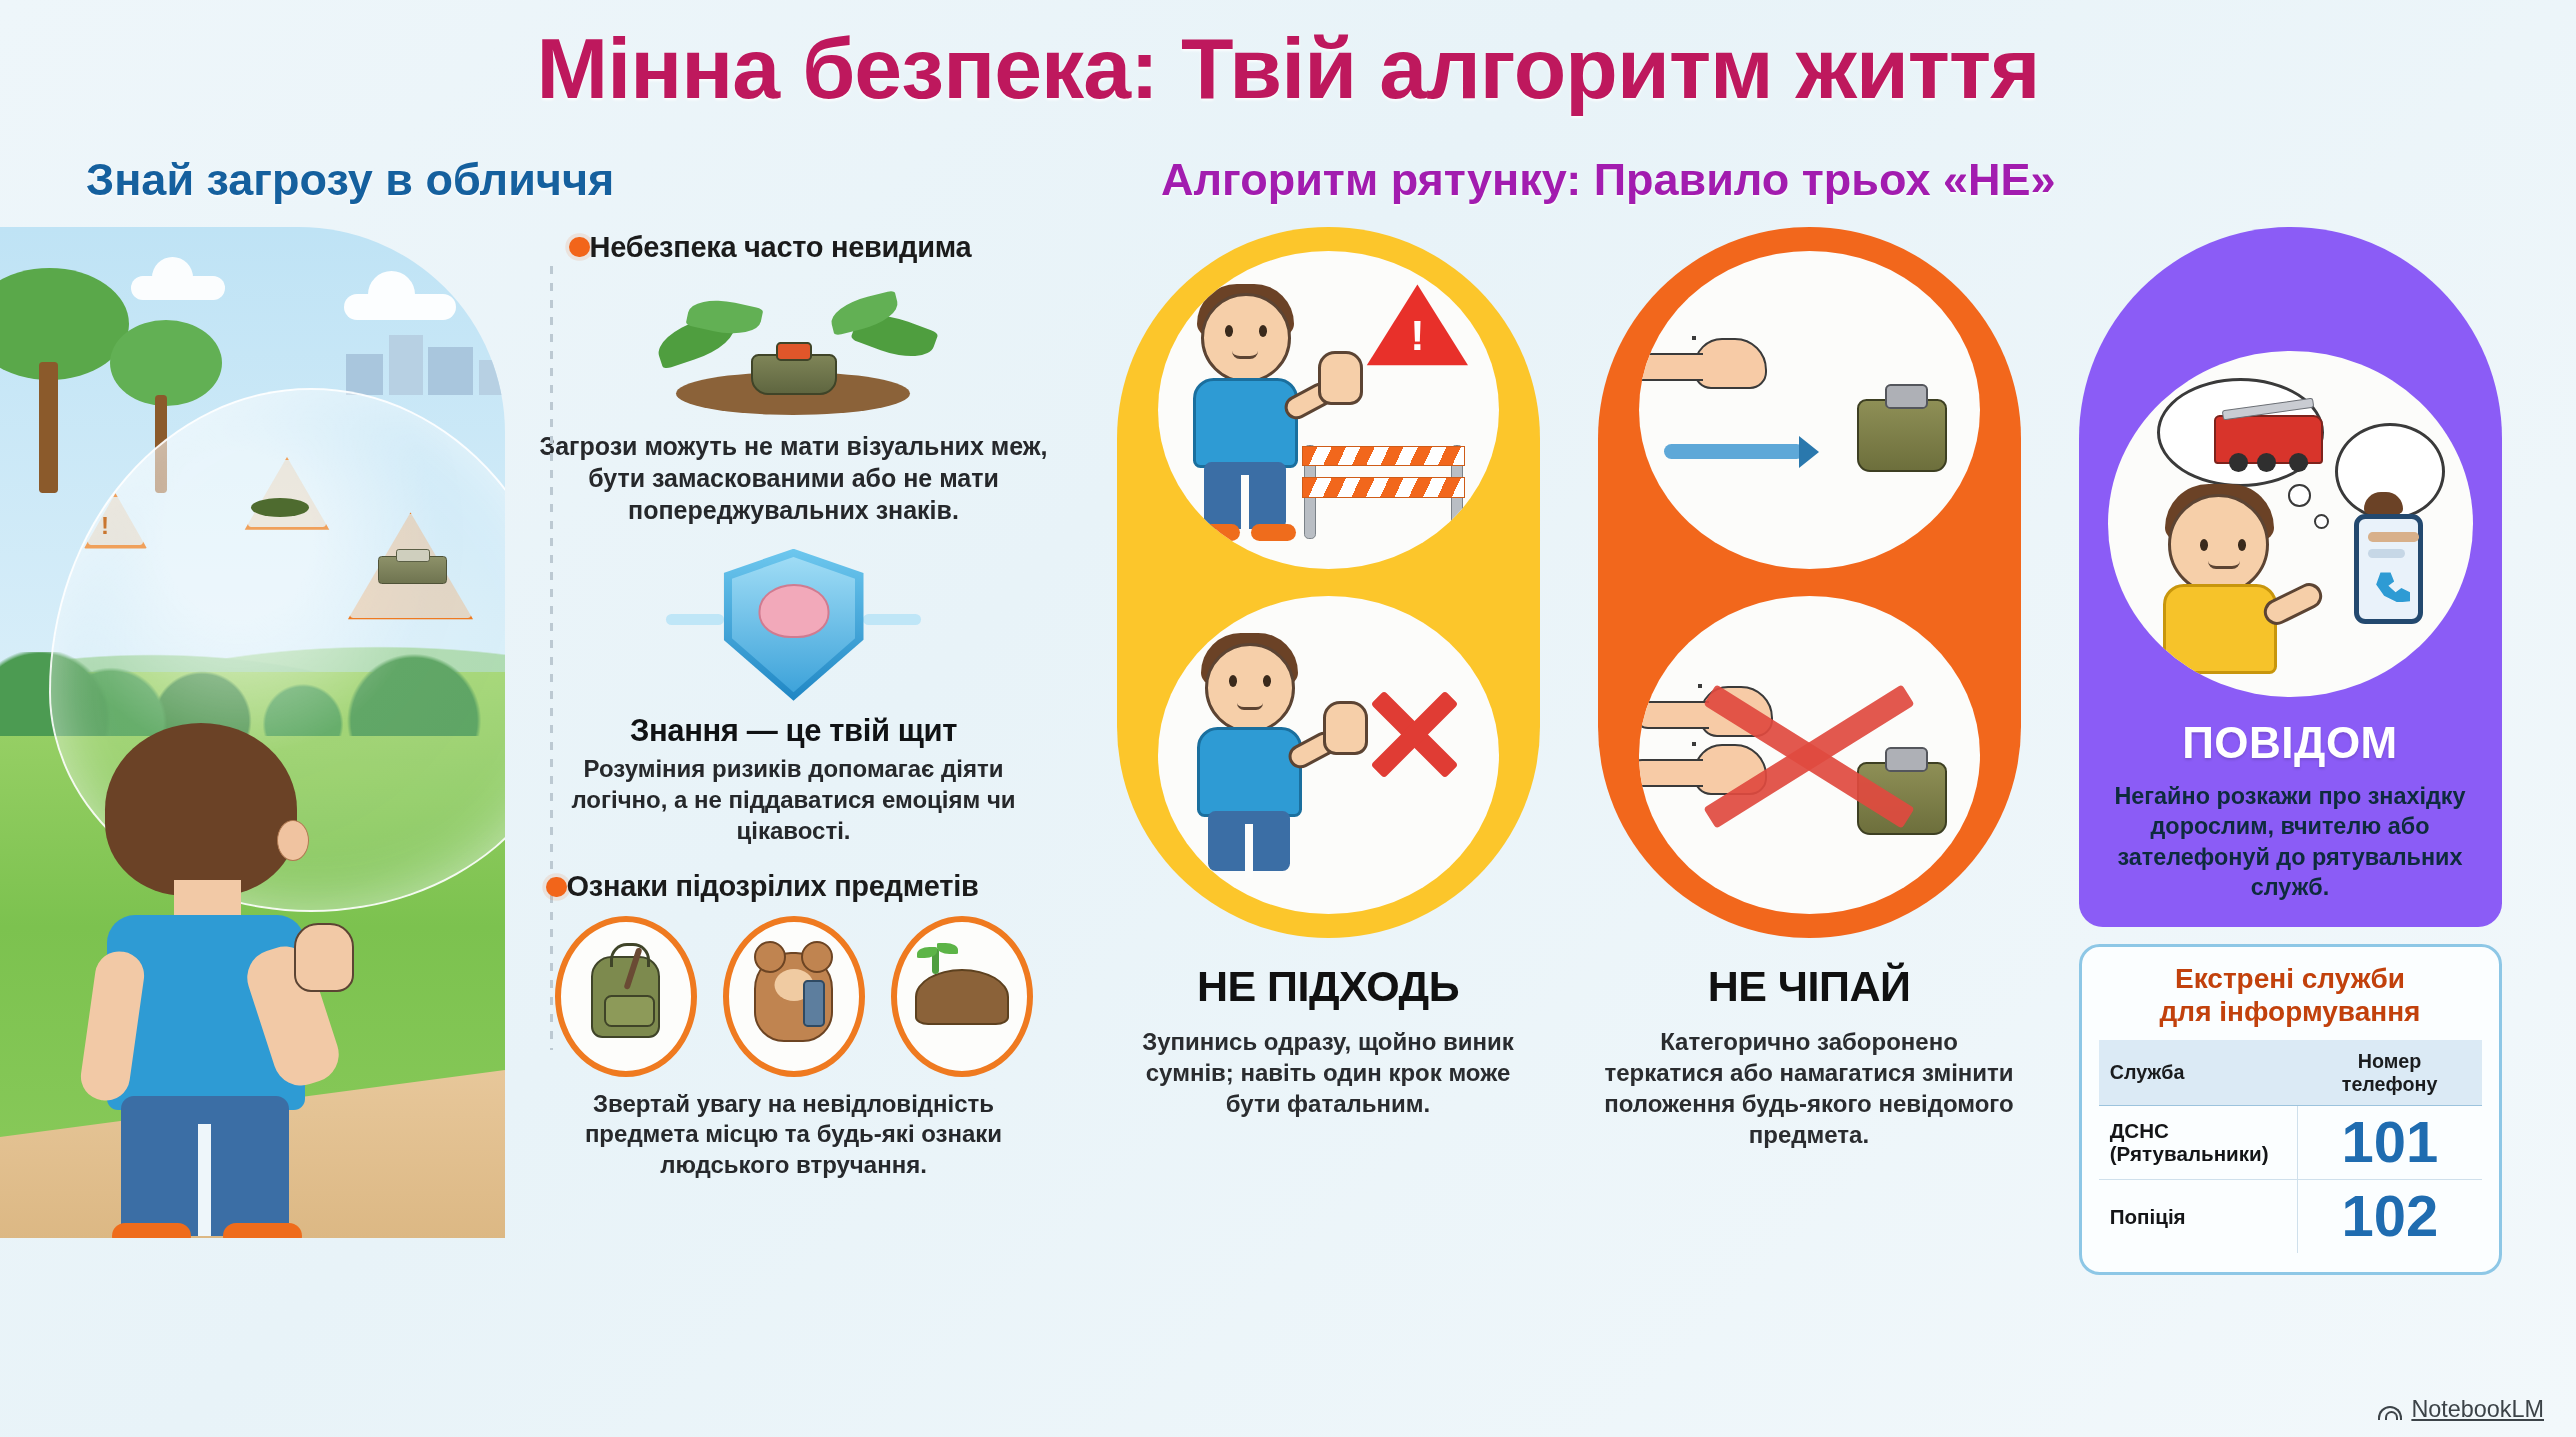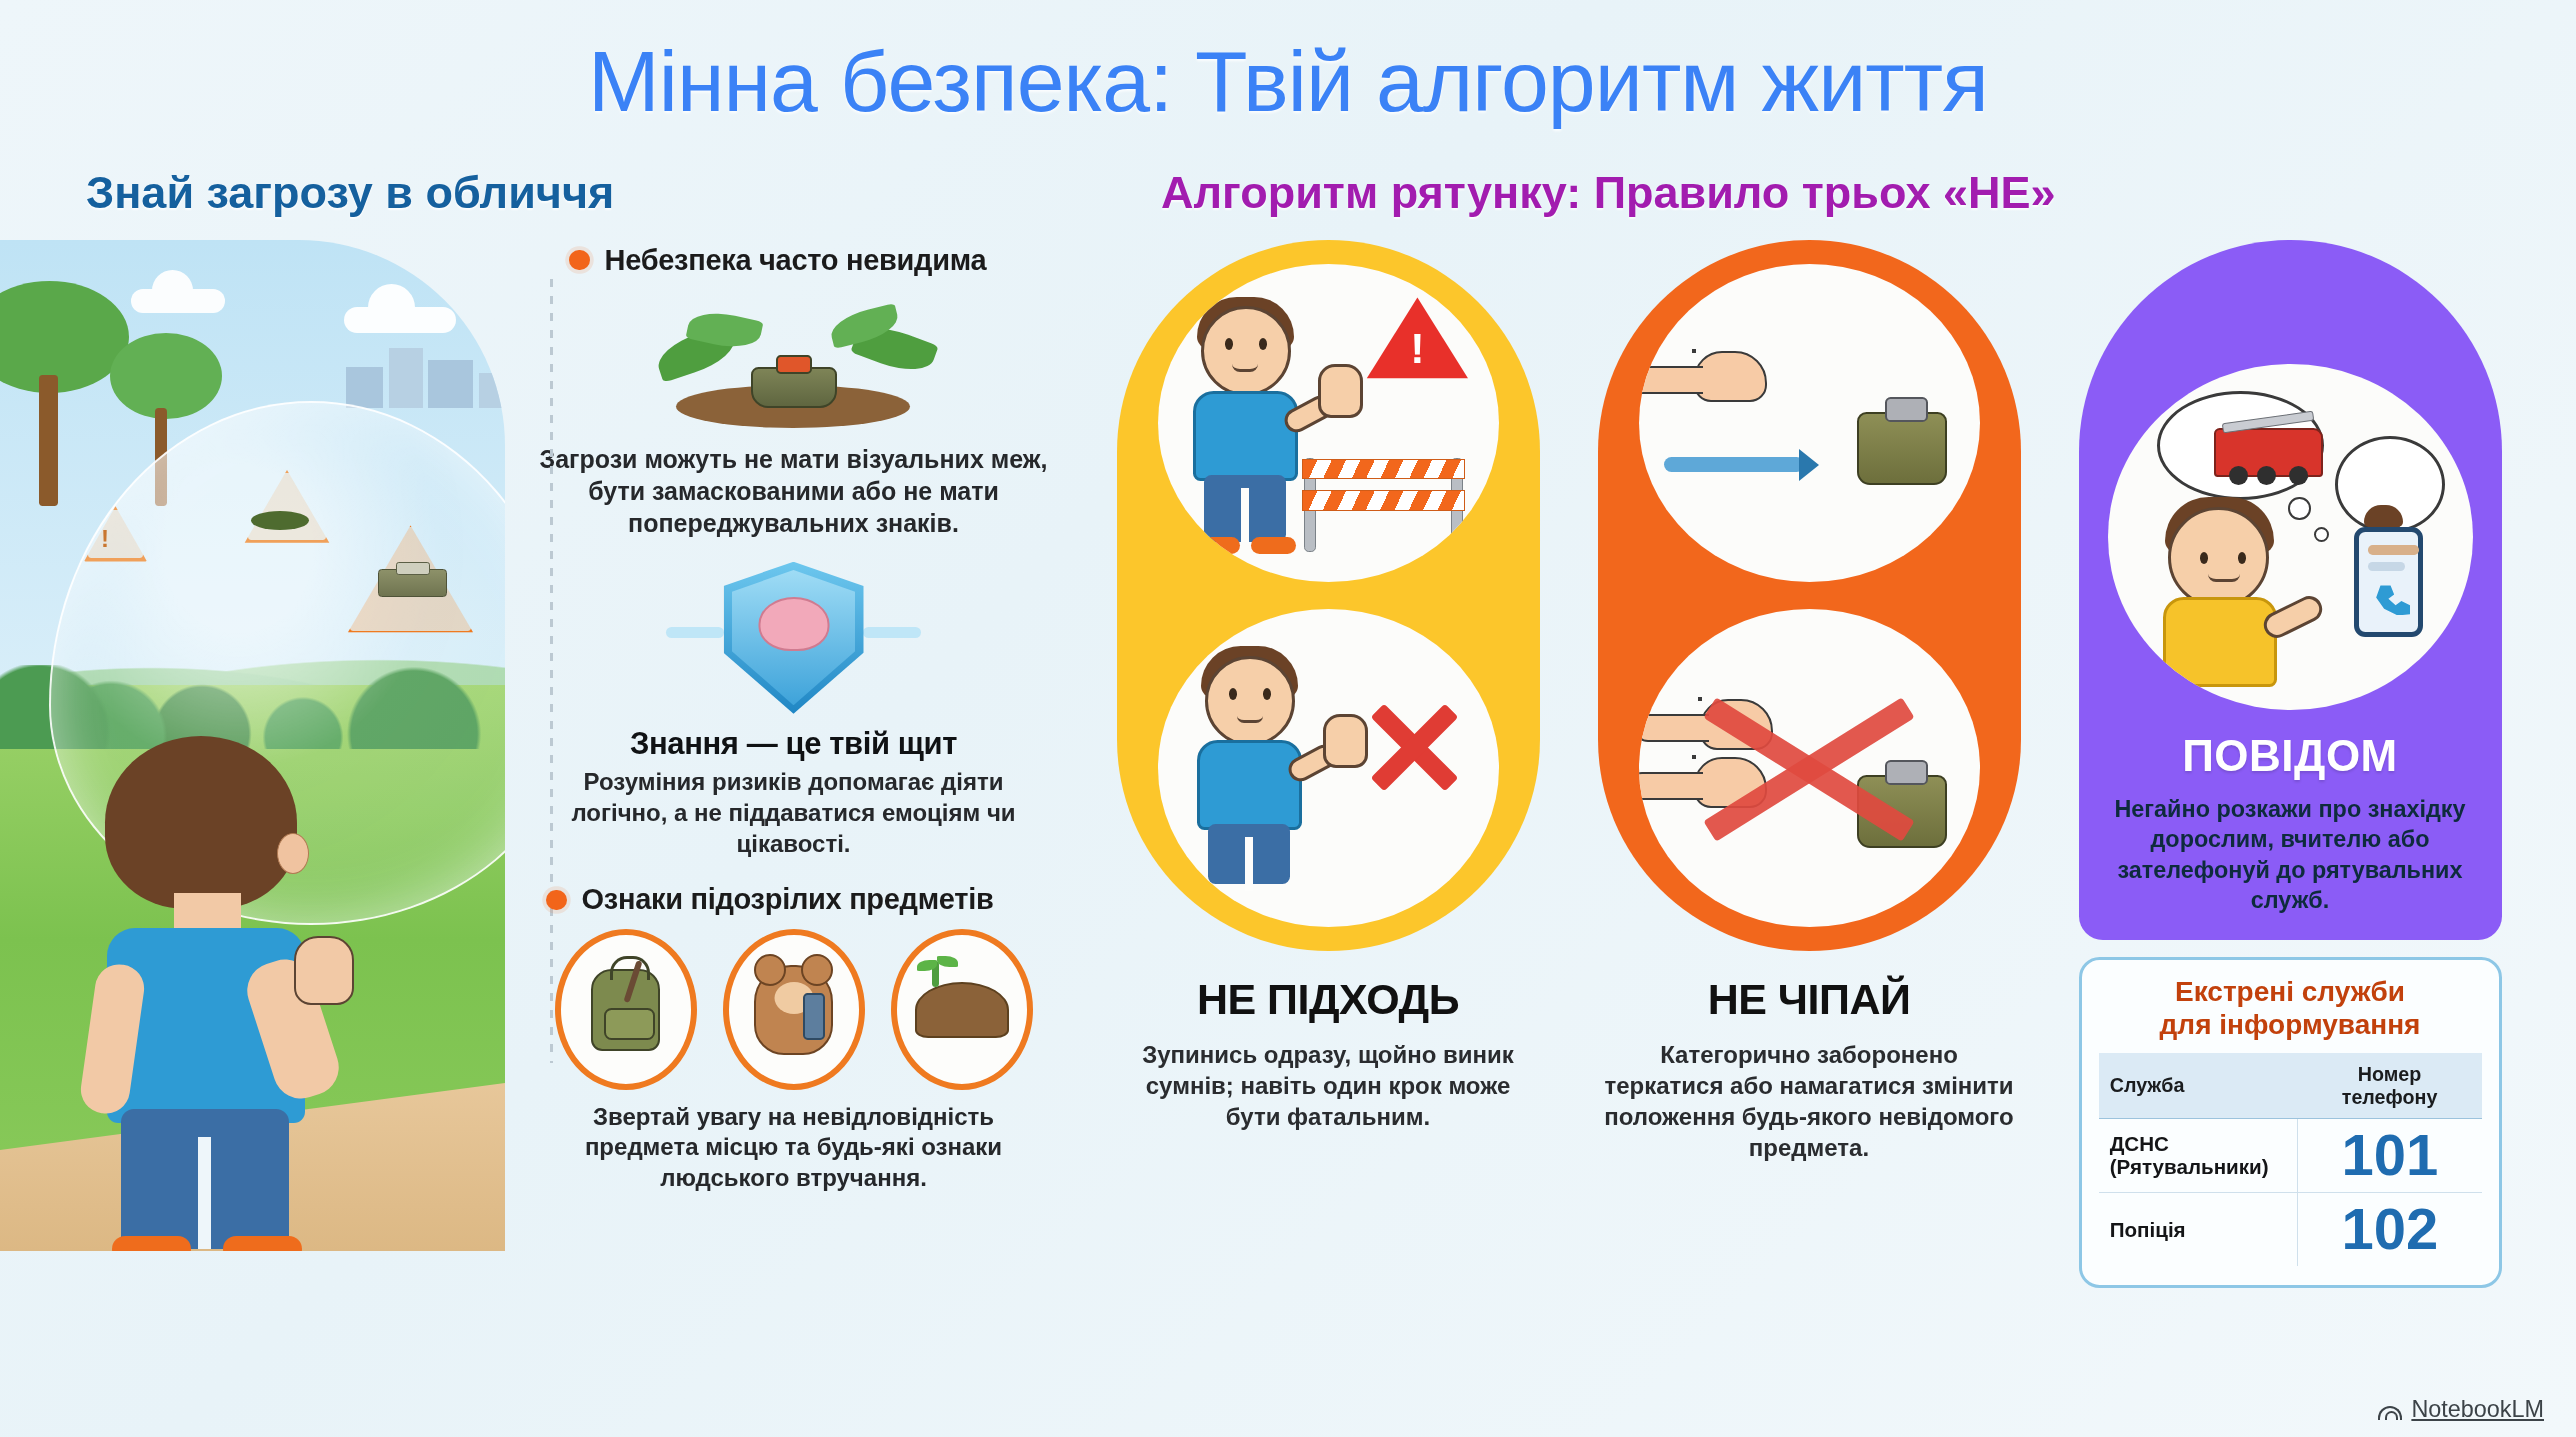--- a/index.html
+++ b/index.html
@@ -11,24 +11,24 @@
   }
   body {
     background: linear-gradient(135deg, #eef6fa 0%, #e8f3f8 40%, #f2f8fb 100%);
     position: relative;
   }
 
   
   .main-title {
     text-align: center;
     font-size: 86px;
-    font-weight: 400;
-    color: #3b82f6;
+    font-weight: 700;
+    color: #be185d;
     letter-spacing: -0.9px;
-    padding-top: 36px;
+    padding-top: 23px;
     line-height: 1.05;
     text-shadow: 0 1.9px 2.8px rgba(255,255,255,.85);
   }
 
   
   .col-headers {
     display: flex;
     margin-top: 41px;
   }
   .hdr-left { width: 1067px; padding-left: 86px; }
@@ -121,21 +121,21 @@
   .bb-legs::after { content:""; position:absolute; left:77px; top:28px; width:13px; height:112px; background:#eef6fa; }
   .bb-shoe1 { position:absolute; left:28px; top:500px; width:79px; height:26px; background:#ef6c1c; border-radius:13px; }
   .bb-shoe2 { position:absolute; left:139px; top:500px; width:79px; height:26px; background:#ef6c1c; border-radius:13px; }
 
   
   .info-col { position:relative; width:562px; padding:3.7px 13px 0 28px; }
   .timeline {
     position:absolute; left:45px; top:39px; bottom:225px; width:2.8px;
     background: repeating-linear-gradient(#bcc9d2 0 8.4px, transparent 8.4px 17px);
   }
-  .bullet-row { display:flex; align-items:center; gap:15px; position:relative; }
+  .bullet-row { display:flex; align-items:center; position:relative; }
   .dot { width:20.6px; height:20.6px; border-radius:50%; background:#f2651a; flex:none; margin-left:36px;
          box-shadow:0 0 0 3.7px rgba(242,101,26,.12); }
   .bullet-title { font-size:29px; font-weight:800; color:#1b1b1b; letter-spacing:-0.3px; }
   .para { font-size:25px; line-height:1.28; font-weight:700; color:#26282b; text-align:center; }
   .para.sm { font-size:24px; }
   .sub-head { font-size:31px; font-weight:900; color:#101214; text-align:center; letter-spacing:-0.4px; }
 
   
   .foliage { width:309px; height:140px; margin:17px auto 9.4px; position:relative; }
   .leaf { position:absolute; border-radius:60% 10% 60% 10%; }

